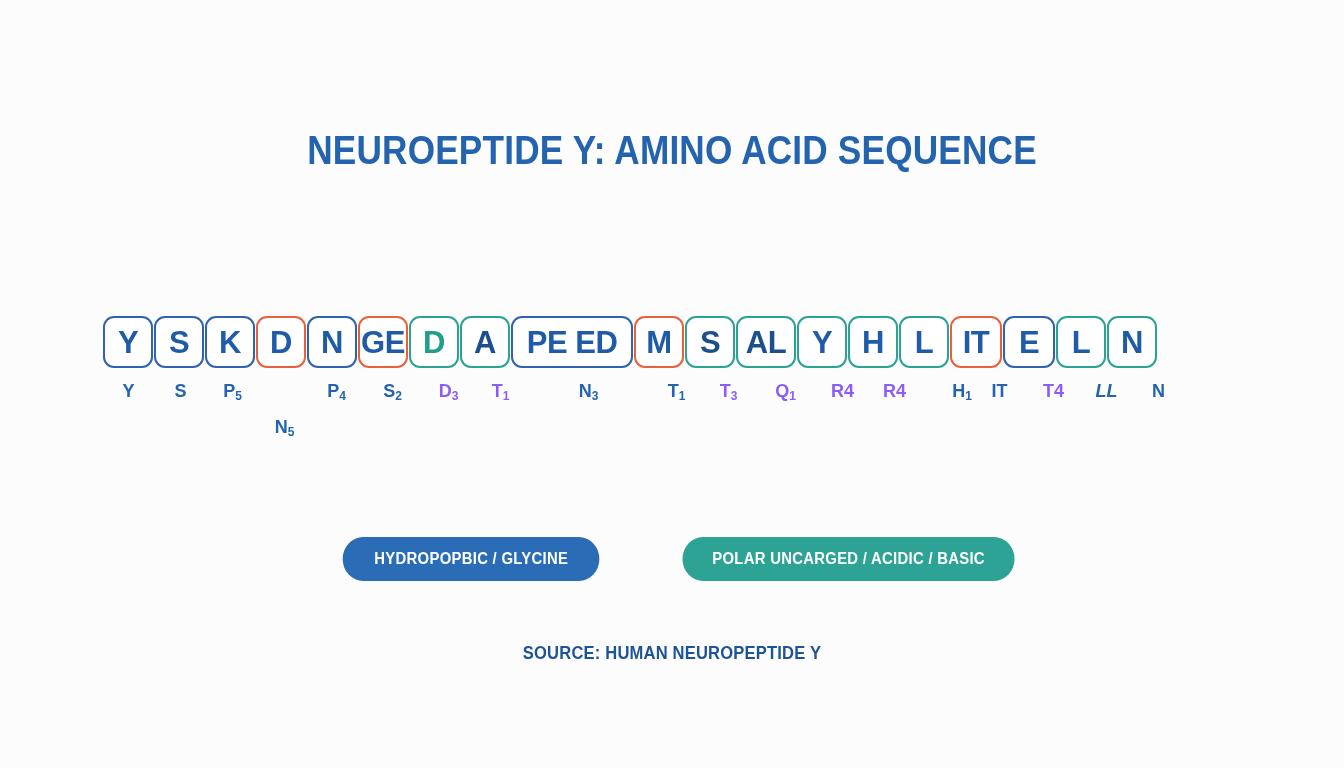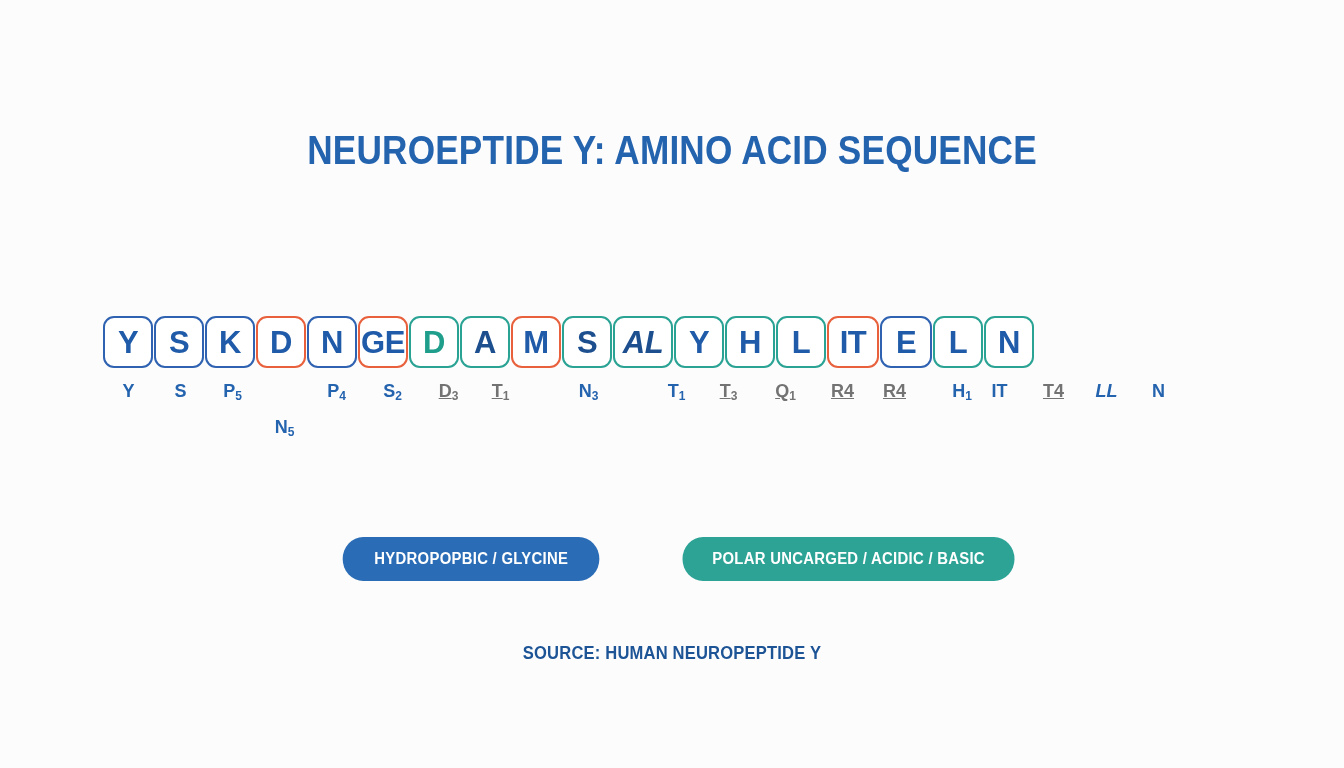--- a/index.html
+++ b/index.html
@@ -96,21 +96,21 @@
   }
   .residue-label sub {
     font-size: 12px;
     font-weight: 700;
     vertical-align: baseline;
     position: relative;
     top: 3px;
     left: 0px;
   }
   .l-blue { color: #2463ae; }
-  .l-teal { color: #737373; text-decoration: underline; }
+  .l-teal { color: #8b5cf6; }
 
   
   #legend {
     position: absolute;
     top: 537px;
     left: 8px;
     width: 1344px;
     display: flex;
     justify-content: center;
     align-items: center;
@@ -164,23 +164,24 @@
 
   <div id="sequence-strip">
       <div class="residue-box b-blue t-blue" style="width: 50px;">Y</div>
       <div class="residue-box b-blue t-blue" style="width: 50px;">S</div>
       <div class="residue-box b-blue t-blue" style="width: 50px;">K</div>
       <div class="residue-box b-orange t-blue" style="width: 50px;">D</div>
       <div class="residue-box b-blue t-blue" style="width: 50px;">N</div>
       <div class="residue-box b-orange t-blue" style="width: 50px;">GE</div>
       <div class="residue-box b-teal t-teal" style="width: 50px;">D</div>
       <div class="residue-box b-teal t-dark" style="width: 50px;">A</div>
+      <div class="residue-box b-blue t-blue" style="width: 122px;">PE ED</div>
       <div class="residue-box b-orange t-blue" style="width: 50px;">M</div>
       <div class="residue-box b-teal t-dark" style="width: 50px;">S</div>
-      <div class="residue-box b-teal t-dark" style="width: 60px; font-style: italic;">AL</div>
+      <div class="residue-box b-teal t-dark" style="width: 60px;">AL</div>
       <div class="residue-box b-teal t-blue" style="width: 50px;">Y</div>
       <div class="residue-box b-teal t-blue" style="width: 50px;">H</div>
       <div class="residue-box b-teal t-blue" style="width: 50px;">L</div>
       <div class="residue-box b-orange t-blue" style="width: 52px;">IT</div>
       <div class="residue-box b-blue t-blue" style="width: 52px;">E</div>
       <div class="residue-box b-teal t-blue" style="width: 50px;">L</div>
       <div class="residue-box b-teal t-blue" style="width: 50px;">N</div>
     </div>
 
   <div id="label-row">

